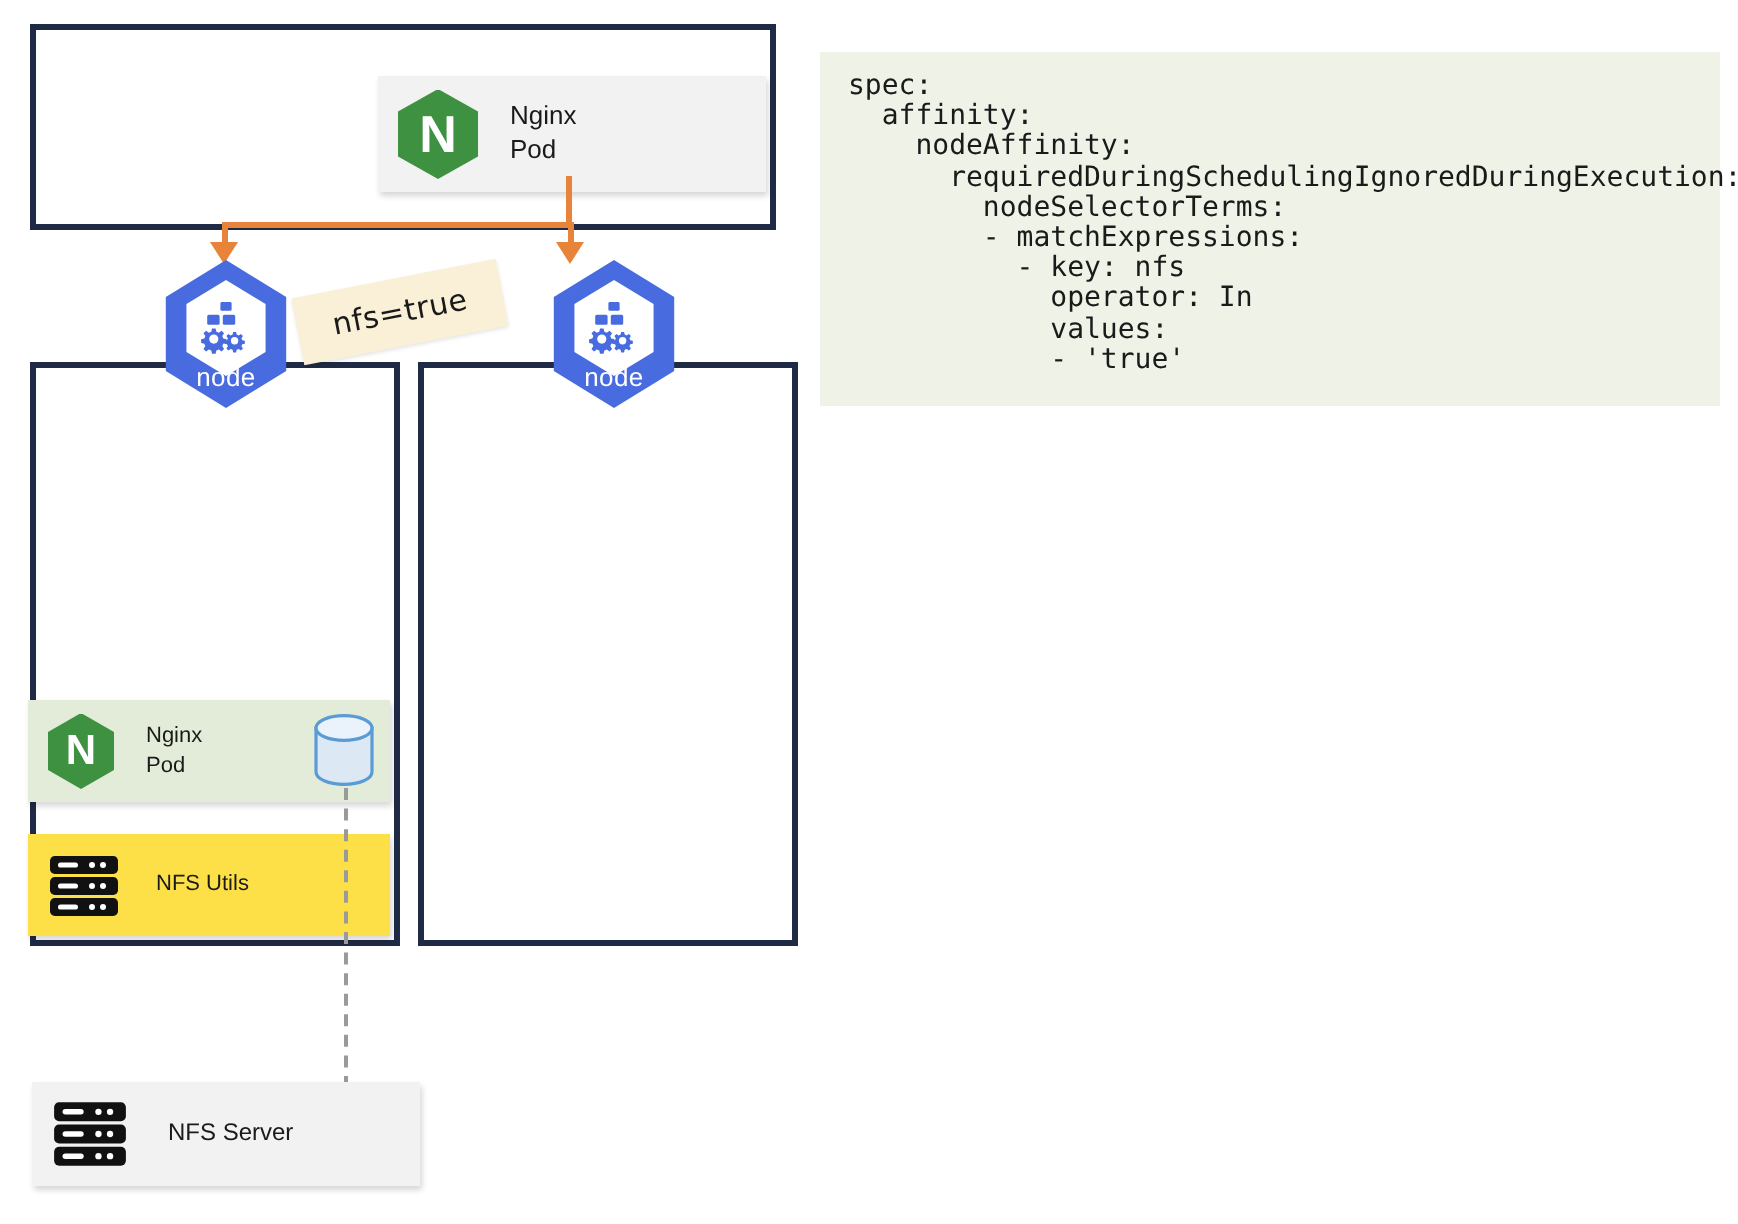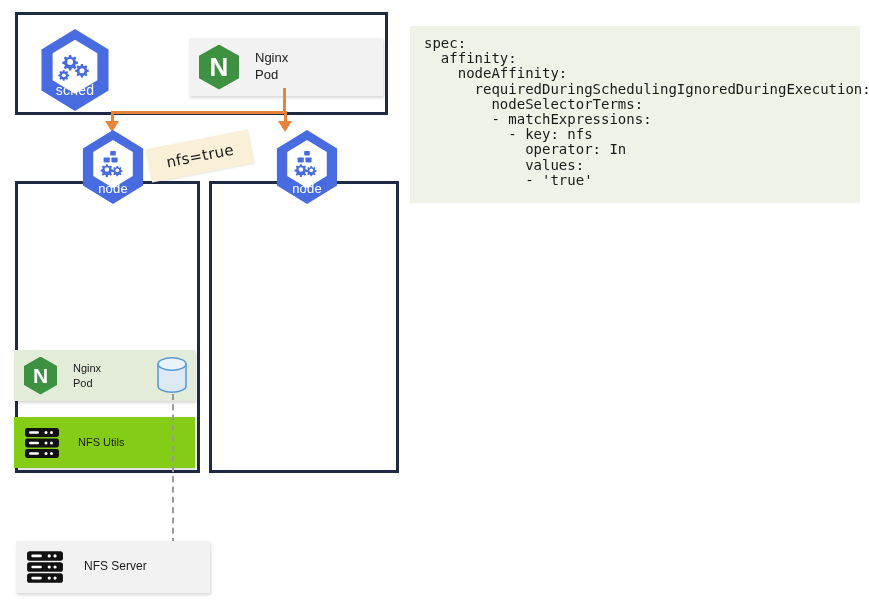--- a/index.html
+++ b/index.html
@@ -109,21 +109,21 @@
     background: #f2f2f2;
     padding-left: 10px;
   }
   #nginx-pod-card {
     left: 14px; top: 350px; width: 181px; height: 51px;
     background: #e3ecd9;
     padding-left: 10px;
   }
   #nfs-utils-card {
     left: 14px; top: 417px; width: 181px; height: 51px;
-    background: #84cc16;
+    background: #fde047;
     padding-left: 10px;
   }
   #nfs-server-card {
     left: 16px; top: 541px; width: 194px; height: 52px;
     background: #f2f2f2;
     padding-left: 10px;
   }
 
   .card-text {
     font-family: "Liberation Sans", sans-serif;
@@ -191,35 +191,20 @@
     margin: 0;
   }
 </style>
 </head>
 <body>
 
 <div id="canvas">
 
   <div class="frame" id="cluster-frame"></div>
 
-  <div class="hex" id="sched-hex">
-    <div class="hex-inner">
-      <svg width="34" height="30" viewBox="0 0 34 30">
-        <g fill="#486ce0">
-          <path d="M11 3 l2.2 0 .45 2.0 1.5.62 1.72-1.15 1.56 1.56-1.15 1.72.62 1.5 2.0.45 0 2.2-2.0.45-.62 1.5 1.15 1.72-1.56 1.56-1.72-1.15-1.5.62-.45 2.0-2.2 0-.45-2.0-1.5-.62-1.72 1.15-1.56-1.56 1.15-1.72-.62-1.5-2.0-.45 0-2.2 2.0-.45.62-1.5-1.15-1.72 1.56-1.56 1.72 1.15 1.5-.62z"></path>
-          <circle cx="12.1" cy="10.0" r="2.9" fill="#ffffff"></circle>
-          <path d="M23 12 l1.9 0 .4 1.75 1.3.54 1.5-1.0 1.36 1.36-1.0 1.5.54 1.3 1.75.4 0 1.9-1.75.4-.54 1.3 1.0 1.5-1.36 1.36-1.5-1.0-1.3.54-.4 1.75-1.9 0-.4-1.75-1.3-.54-1.5 1.0-1.36-1.36 1.0-1.5-.54-1.3-1.75-.4 0-1.9 1.75-.4.54-1.3-1.0-1.5 1.36-1.36 1.5 1.0 1.3-.54z"></path>
-          <circle cx="23.95" cy="18.7" r="2.5" fill="#ffffff"></circle>
-          <path d="M5 18 l1.5 0 .32 1.4 1.05.43 1.2-.8 1.08 1.08-.8 1.2.43 1.05 1.4.32 0 1.5-1.4.32-.43 1.05.8 1.2-1.08 1.08-1.2-.8-1.05.43-.32 1.4-1.5 0-.32-1.4-1.05-.43-1.2.8-1.08-1.08.8-1.2-.43-1.05-1.4-.32 0-1.5 1.4-.32.43-1.05-.8-1.2 1.08-1.08 1.2.8 1.05-.43z"></path>
-          <circle cx="5.75" cy="23.35" r="1.95" fill="#ffffff"></circle>
-        </g>
-      </svg>
-    </div>
-    <span class="hex-label">sched</span>
-  </div>
 
   <div class="card" id="nginx-top-card">
     <div class="nginx-logo">N</div>
     <div class="card-text">
       <div>Nginx</div>
       <div>Pod</div>
     </div>
   </div>
 
   <div class="orange-line" id="ol-vert-src"></div>

